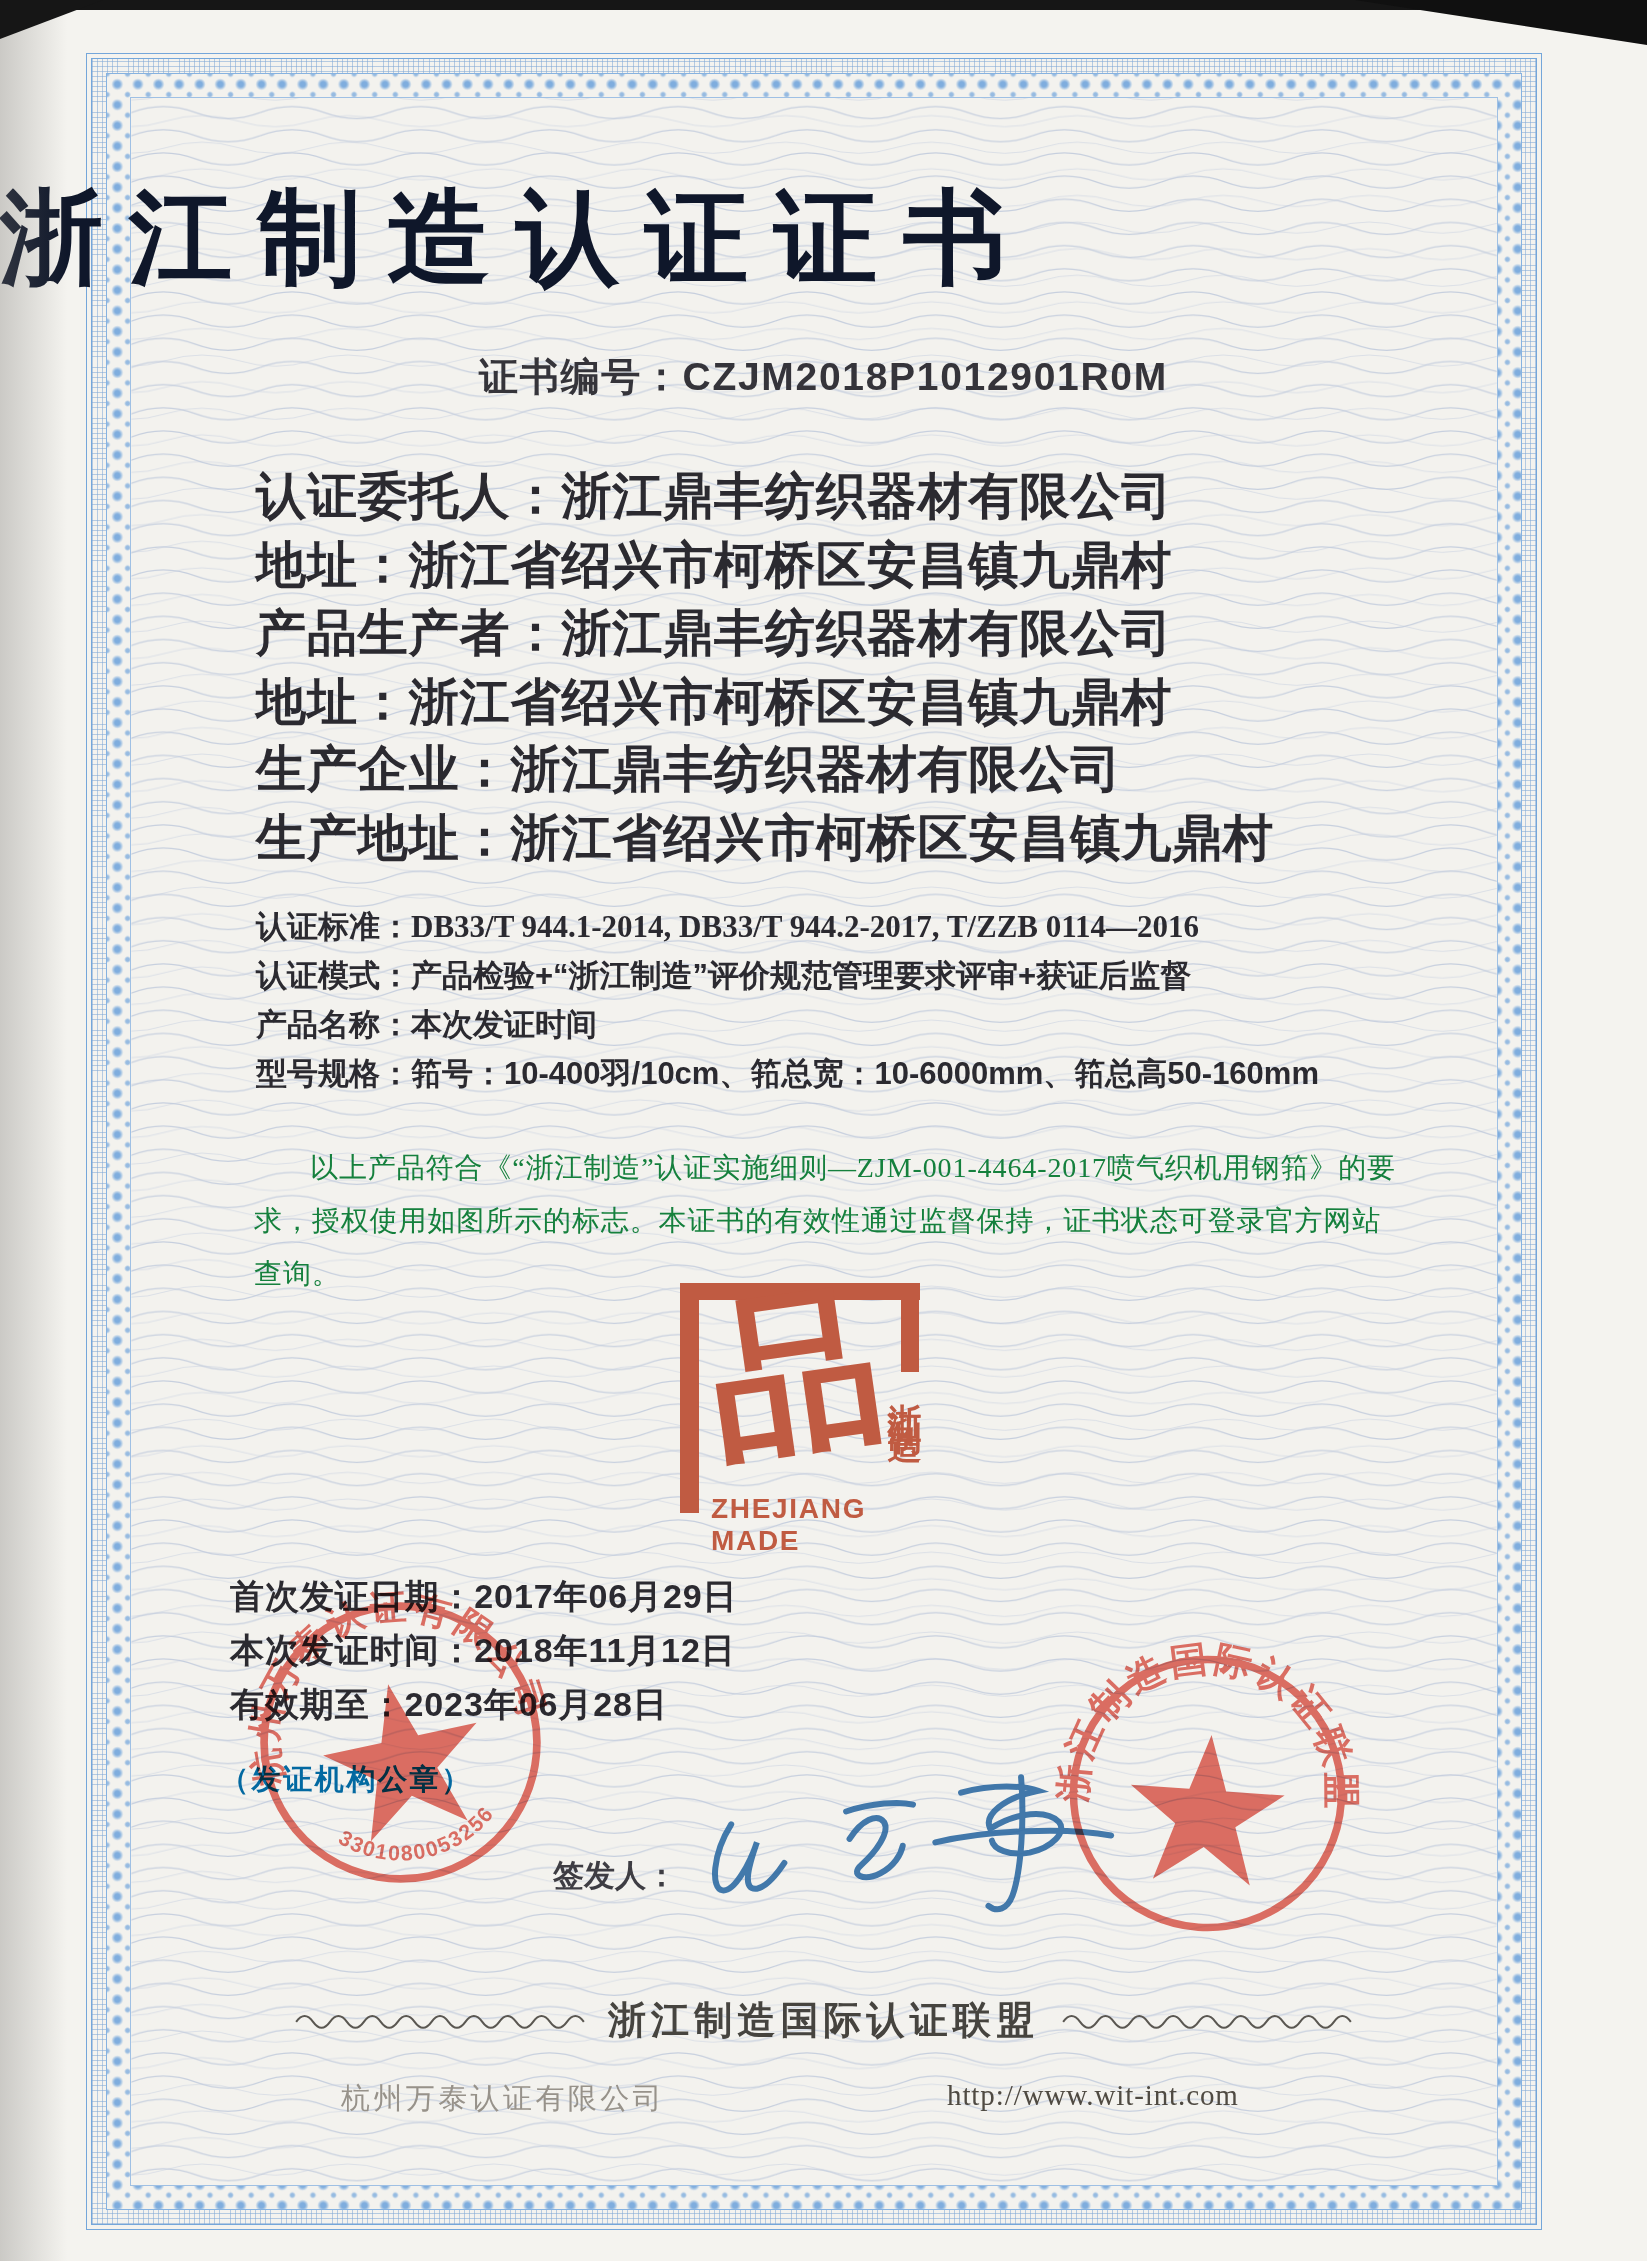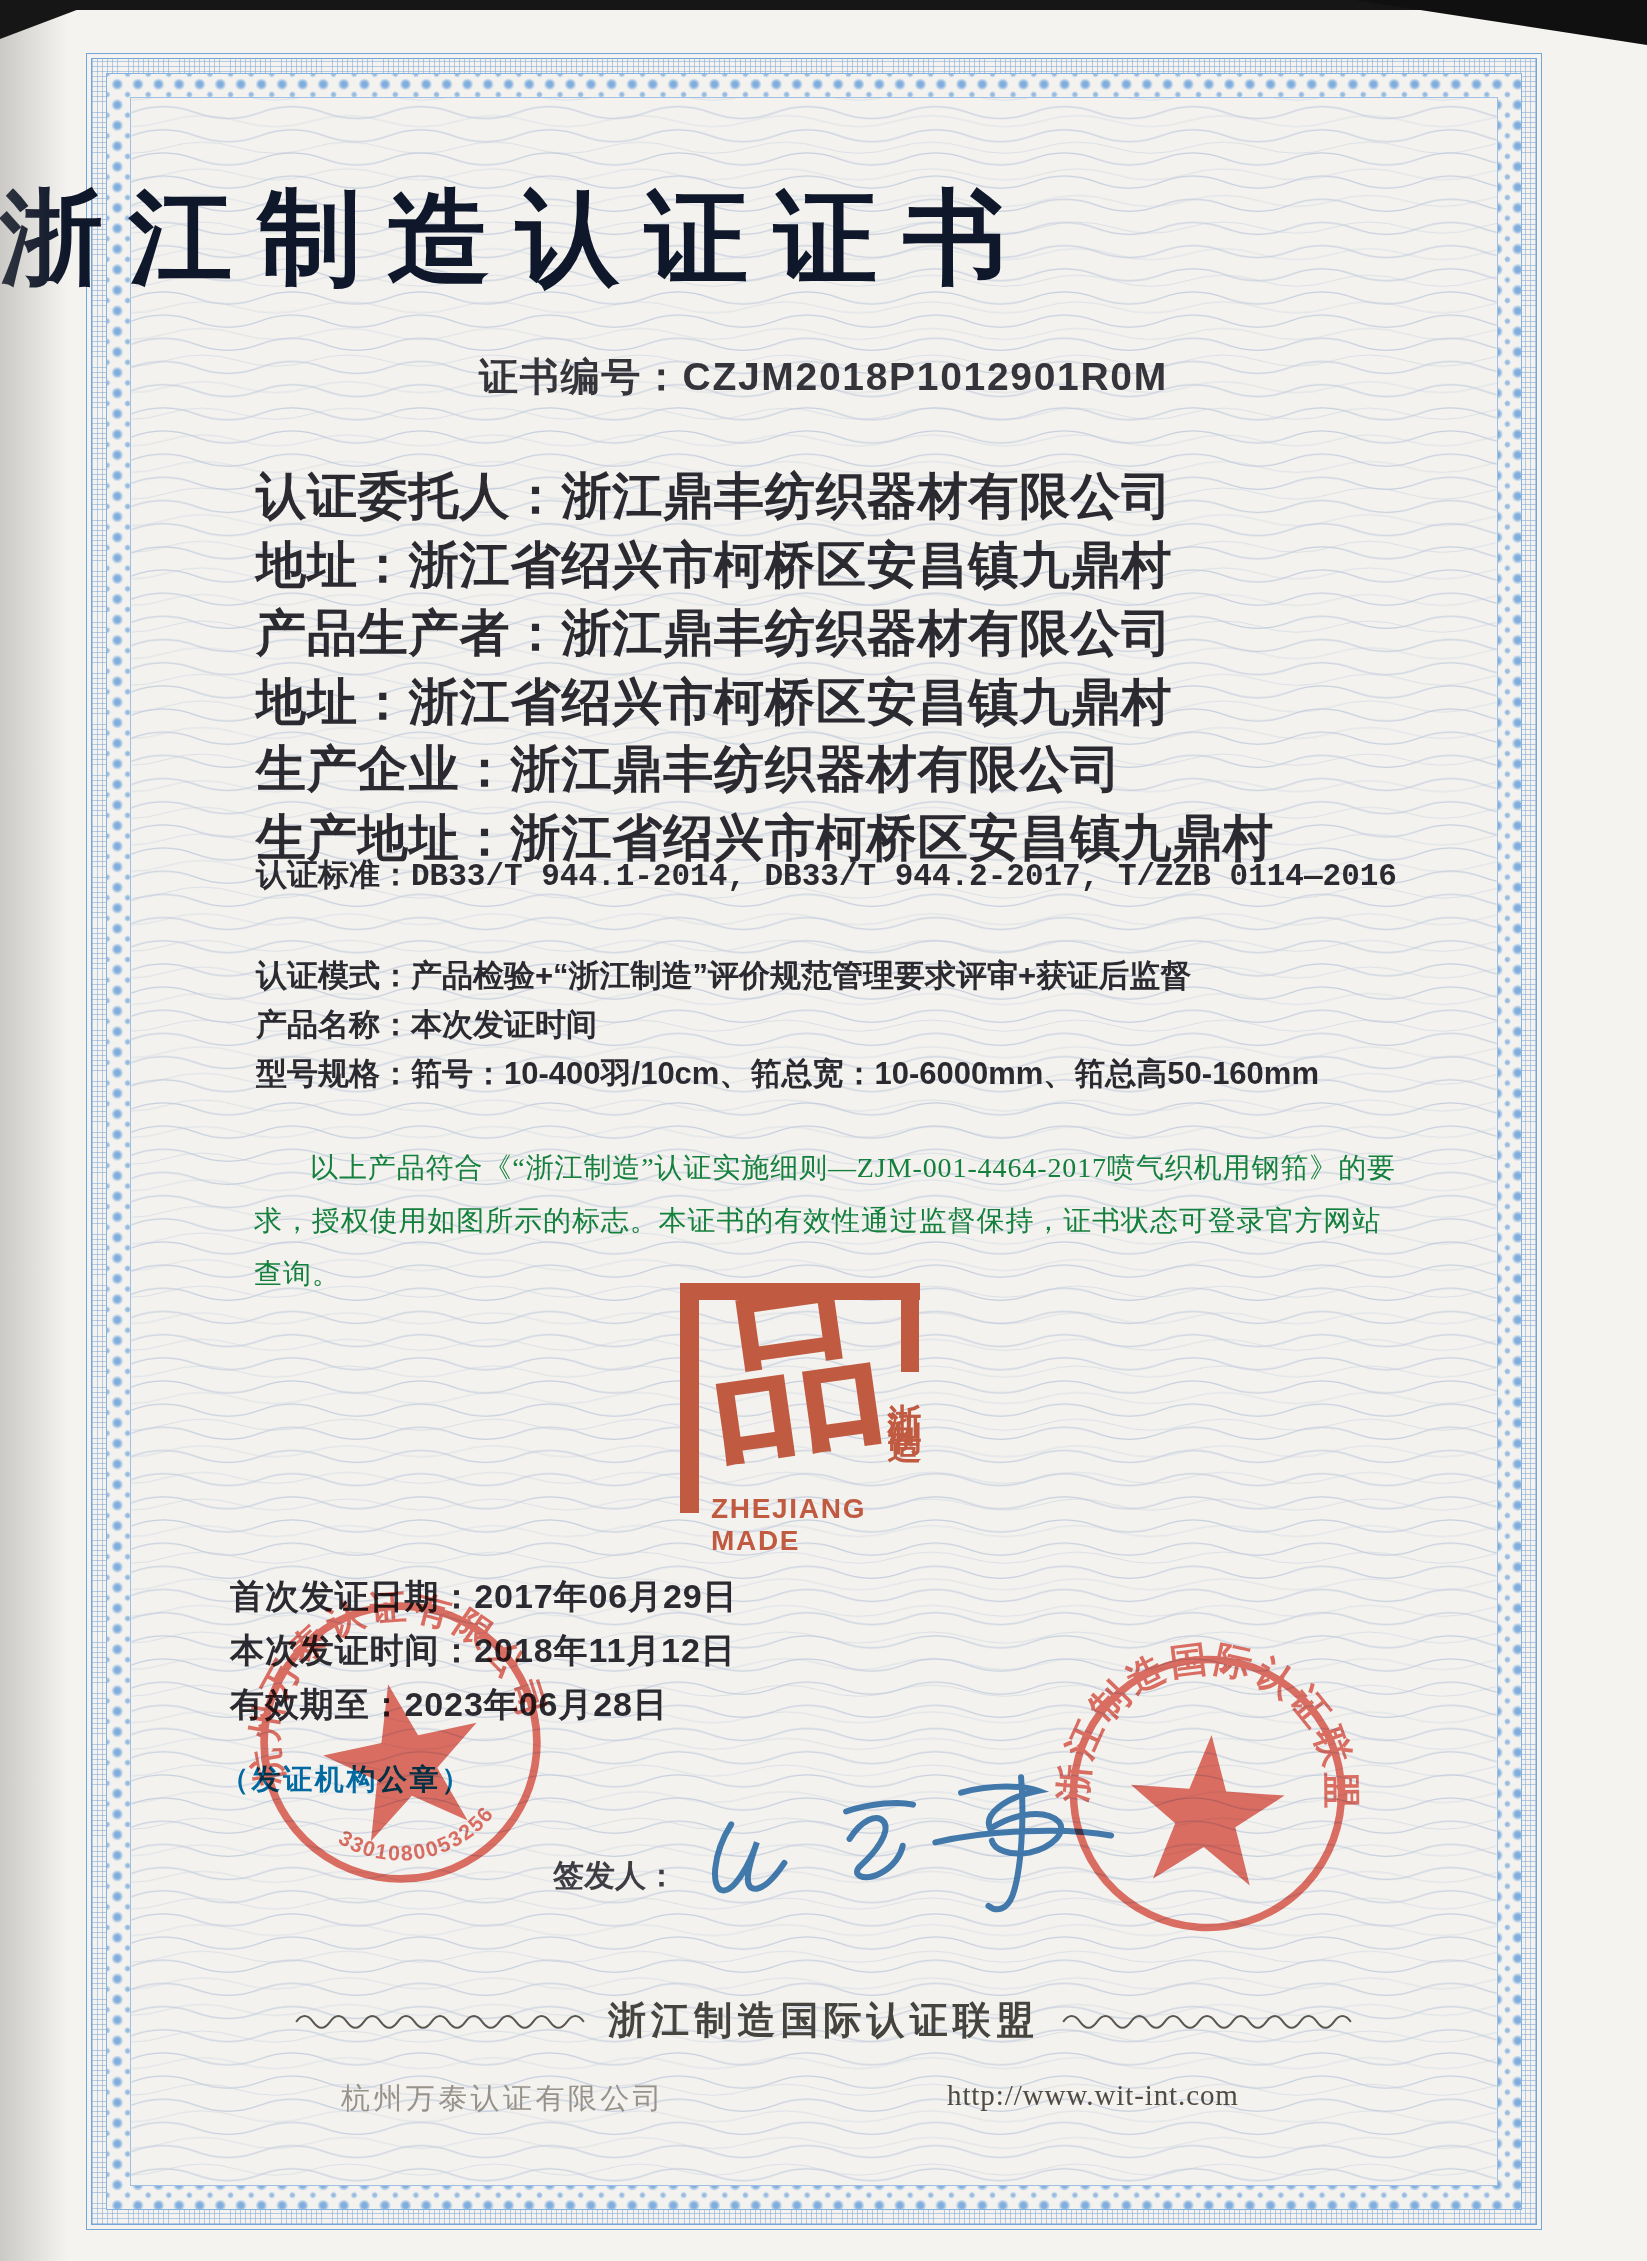--- a/index.html
+++ b/index.html
@@ -27,21 +27,21 @@
   .content{position:absolute;inset:0;color:#2b2a2f;}
   .title{position:absolute;left:0;top:170px;width:100%;text-align:left;
          font-family:"Liberation Serif",serif;font-weight:700;font-size:103px;
          letter-spacing:26px;color:#0f172a;}
   .certno{position:absolute;left:0;top:350px;width:100%;text-align:center;
           font-weight:700;font-size:39px;letter-spacing:1.7px;color:#35343a;}
   .row{position:absolute;left:256px;font-weight:700;font-size:50px;letter-spacing:0.9px;
        color:#2b2a30;white-space:nowrap;}
   .r1{top:463px}.r2{top:532px}.r3{top:600px}.r4{top:669px}.r5{top:736px}.r6{top:805px}
   .spec{position:absolute;left:256px;font-weight:700;font-size:31px;color:#2b2a30;white-space:nowrap;}
-  .s1{top:854px;font-family:Liberation Mono, monospace;}
+  .s1{top:906px;font-family:Liberation Serif, serif;}
   .s2{top:955px}.s3{top:1004px}.s4{top:1053px}
   .statement{position:absolute;left:254px;top:1141px;width:1154px;
              font-family:"Liberation Serif",serif;font-size:28px;line-height:53px;
              text-indent:2em;color:#15803d;letter-spacing:0.9px;}
   
   .logo{position:absolute;left:680px;top:1283px;width:257px;height:249px;color:#c05b42;}
   .lg-bar-top{position:absolute;left:0;top:0;width:240px;height:17px;background:#c05b42;}
   .lg-stub{position:absolute;left:221px;top:0;width:18px;height:89px;background:#c05b42;}
   .lg-bar-left{position:absolute;left:0;top:0;width:19px;height:230px;background:#c05b42;}
   .lg-mark{position:absolute;left:29px;top:5.1px;font-family:"Liberation Serif",serif;

